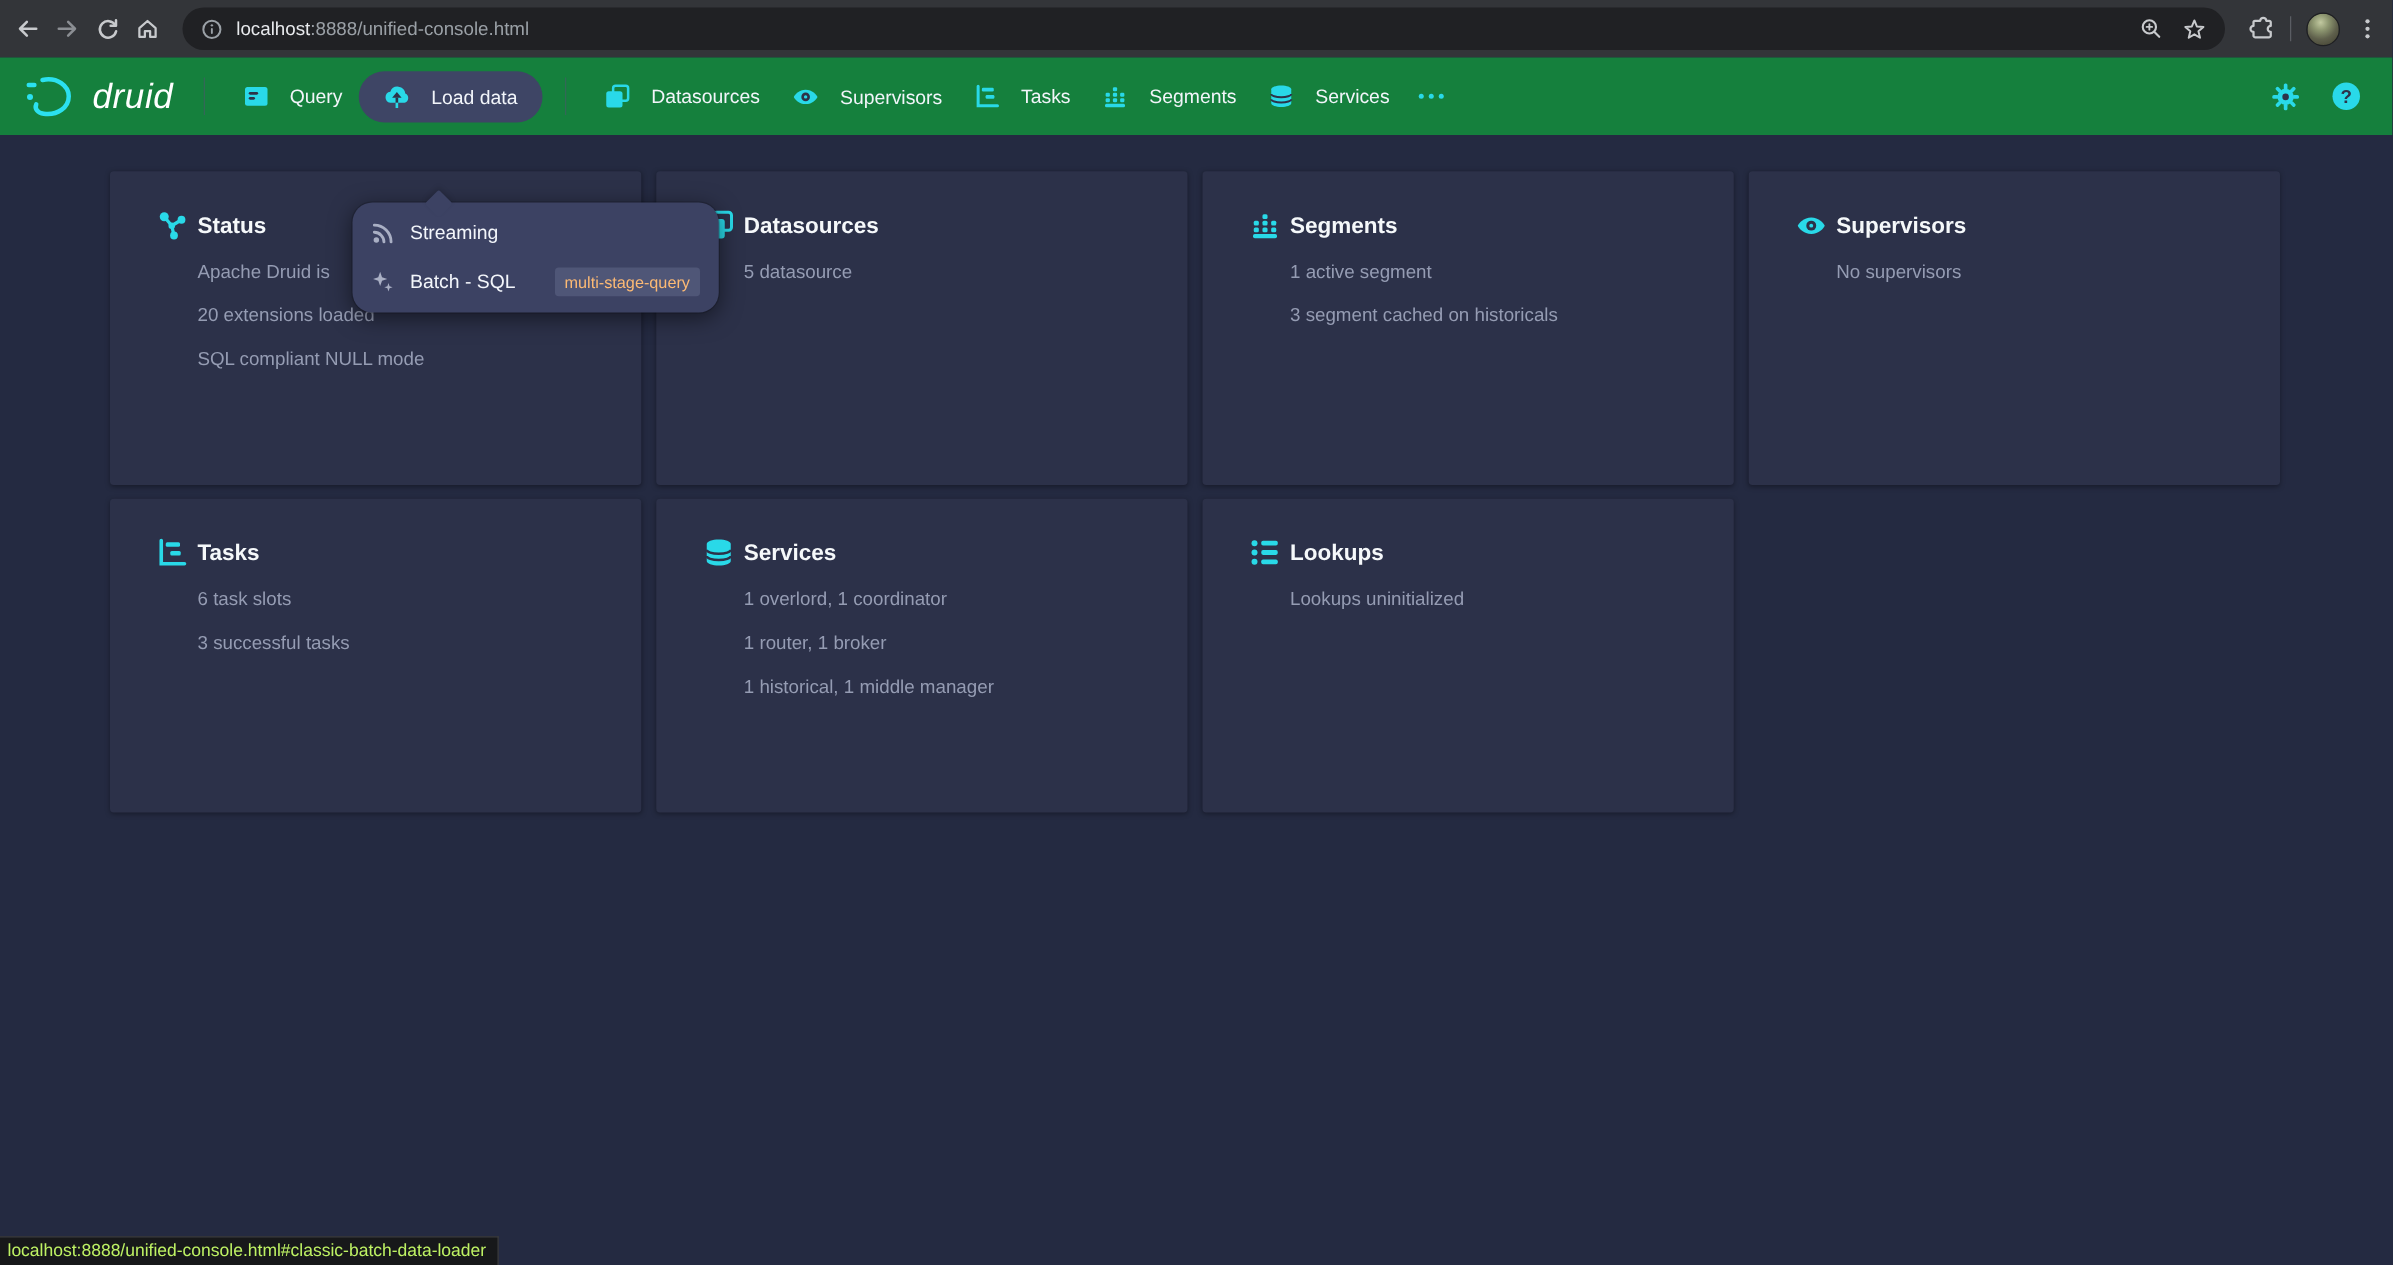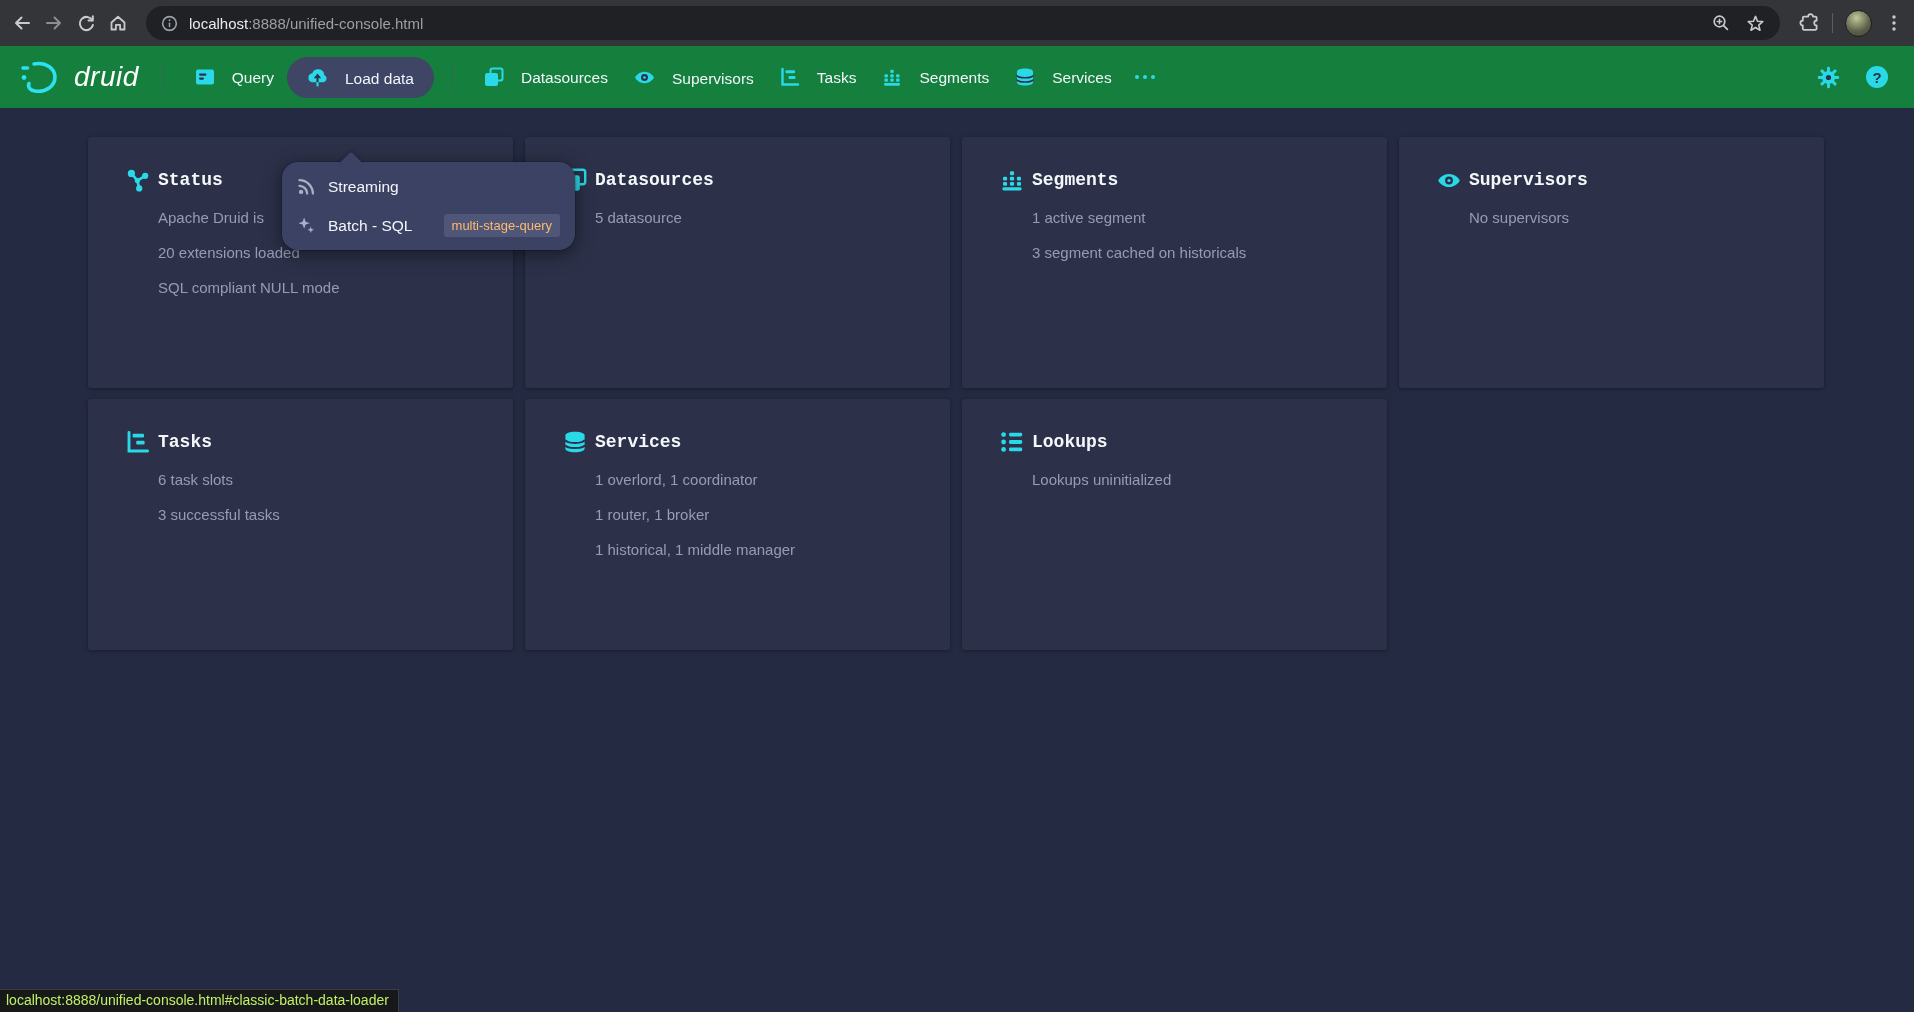--- a/index.html
+++ b/index.html
@@ -82,21 +82,21 @@
   }
   .card {
     width: 425px; height: 251px;
     background: #2c3149; border-radius: 3px;
     margin: 0 12px 11px 0;
     padding: 30px 24px 0 38px;
     box-shadow: 0 1px 4px rgba(0,0,0,.35);
     cursor: pointer;
   }
   .card-head { display: flex; align-items: center; gap: 8px; height: 26px; margin-bottom: 15px; }
-  .card-head h2 { color: #f5f8fa; font-size: 18px; font-weight: 700; font-family: Liberation Mono, monospace; }
+  .card-head h2 { color: #f5f8fa; font-size: 18px; font-weight: 700; }
   .card-icon { width: 24px; height: 24px; display: flex; align-items: center; justify-content: center; flex: none; }
   .card p { color: #959cb3; font-size: 15px; line-height: 20px; margin: 0 0 15px 32px; }
 
   
   .popover {
     position: absolute; left: 282px; top: 118px; width: 293px;
     background: #3c4263; border-radius: 16px;
     box-shadow: 0 4px 18px rgba(0,0,0,.5), 0 0 0 1px rgba(0,0,0,.15);
     padding: 5px; z-index: 20; margin-top: 44px;
   }

